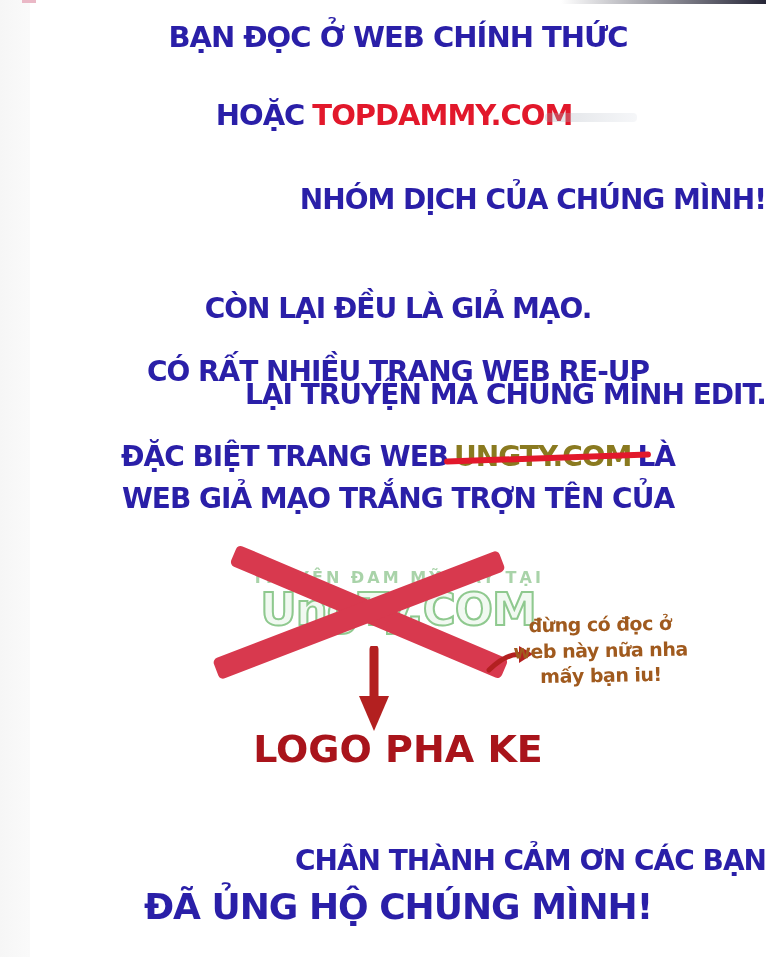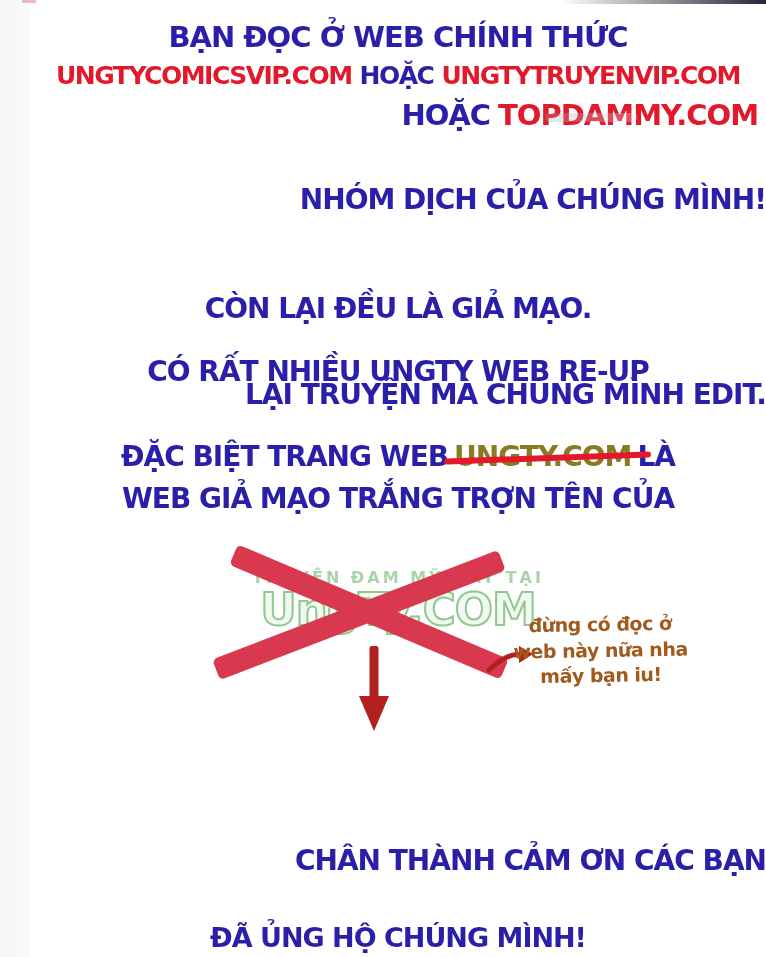--- a/index.html
+++ b/index.html
@@ -14,32 +14,32 @@
   .top-left-mark { position:absolute; left:22px; top:0; width:14px; height:3px;
     background:#eab8c6; }
 
   .line {
     position:absolute; left:30px; right:0; text-align:center;
     font-weight:bold; letter-spacing:-1px; white-space:nowrap;
     color:var(--blue);
   }
   .l1  { top:20px;  font-size:29px; }
   .l2  { top:61px;  font-size:25px; letter-spacing:-1.5px; }
-  .l3  { top:98px;  font-size:29px;text-align:right; }
+  .l3  { top:98px;  font-size:29px; }
   .l4  { top:140px; font-size:28px; }
   .l5  { top:183px; font-size:28px;text-align:right; }
   .l6  { top:249px; font-size:28px; }
   .l7  { top:292px; font-size:28px; }
   .l8  { top:355px; font-size:28px; }
   .l9  { top:378px; font-size:28px;text-align:right; }
   .l10 { top:440px; font-size:28px; }
   .l11 { top:482px; font-size:28px; }
   .l12 { top:523px; font-size:28px; }
   .f1  { top:844px; font-size:28px;text-align:right; }
-  .f2  { top:886px; font-size:27px;margin-top:36px; }
+  .f2  { top:886px; font-size:36px; }
 
   .red-text { color:var(--red); }
   .blue-text { color:var(--blue); }
   .mid-gap { margin:0 8px; }
 
   .strike { position:relative; color:var(--olive); margin:0 6px; display:inline-block; }
   .strike::after {
     content:""; position:absolute; left:-10px; right:-20px; top:46%; height:6px;
     background:var(--red); transform:rotate(-2deg); border-radius:3px;
   }
@@ -80,30 +80,29 @@
 </head>
 <body>
 
 <div class="page">
   <div class="edge-strip-left"></div>
   <div class="top-left-mark"></div>
   <div class="top-right-strip"></div>
 
   <div class="line l1">BẠN ĐỌC Ở WEB CHÍNH THỨC</div>
 
-  <div class="line l2"><span class="red-text">UNGTYCOMICSVIP.COM</span><span class="blue-text mid-gap">HOẶC</span><span class="red-text">UNGTYTRUYENVIP.COM</span></div>
 
   <div class="line l3"><span class="blue-text">HOẶC</span><span class="red-text mid-gap">TOPDAMMY.COM</span></div>
   <div class="smudge"></div>
 
   <div class="line l5">NHÓM DỊCH CỦA CHÚNG MÌNH!</div>
 
   <div class="line l7">CÒN LẠI ĐỀU LÀ GIẢ MẠO.</div>
 
-  <div class="line l8">CÓ RẤT NHIỀU UNGTY WEB RE-UP</div>
+  <div class="line l8">CÓ RẤT NHIỀU TRANG WEB RE-UP</div>
   <div class="line l9">LẠI TRUYỆN MÀ CHÚNG MÌNH EDIT.</div>
 
   <div class="line l10"><span class="blue-text">ĐẶC BIỆT TRANG WEB</span><span class="strike">UNGTY.COM</span><span class="blue-text">LÀ</span></div>
 
   <div class="line l11">WEB GIẢ MẠO TRẮNG TRỢN TÊN CỦA</div>
 
   <div class="logo-tagline">TRUYỆN ĐAM MỸ HAY TẠI</div>
   <div class="logo-site">UngTy.COM</div>
 
   <div>
@@ -120,16 +119,17 @@
     <div>đừng có đọc ở</div>
     <div>web này nữa nha</div>
     <div>mấy bạn iu!</div>
   </div>
 
   <svg class="down-arrow" width="44" height="88" viewBox="0 0 44 88">
     <path d="M22 3 L22 56" fill="none" stroke="#b32020" stroke-width="9" stroke-linecap="round"></path>
     <polygon points="7,50 37,50 22,85" fill="#b32020"></polygon>
   </svg>
 
+  <div class="caption">LOGO PHA KE</div>
 
   <div class="line f1">CHÂN THÀNH CẢM ƠN CÁC BẠN</div>
   <div class="line f2">ĐÃ ỦNG HỘ CHÚNG MÌNH!</div>
 </div>
 
 </body></html>

